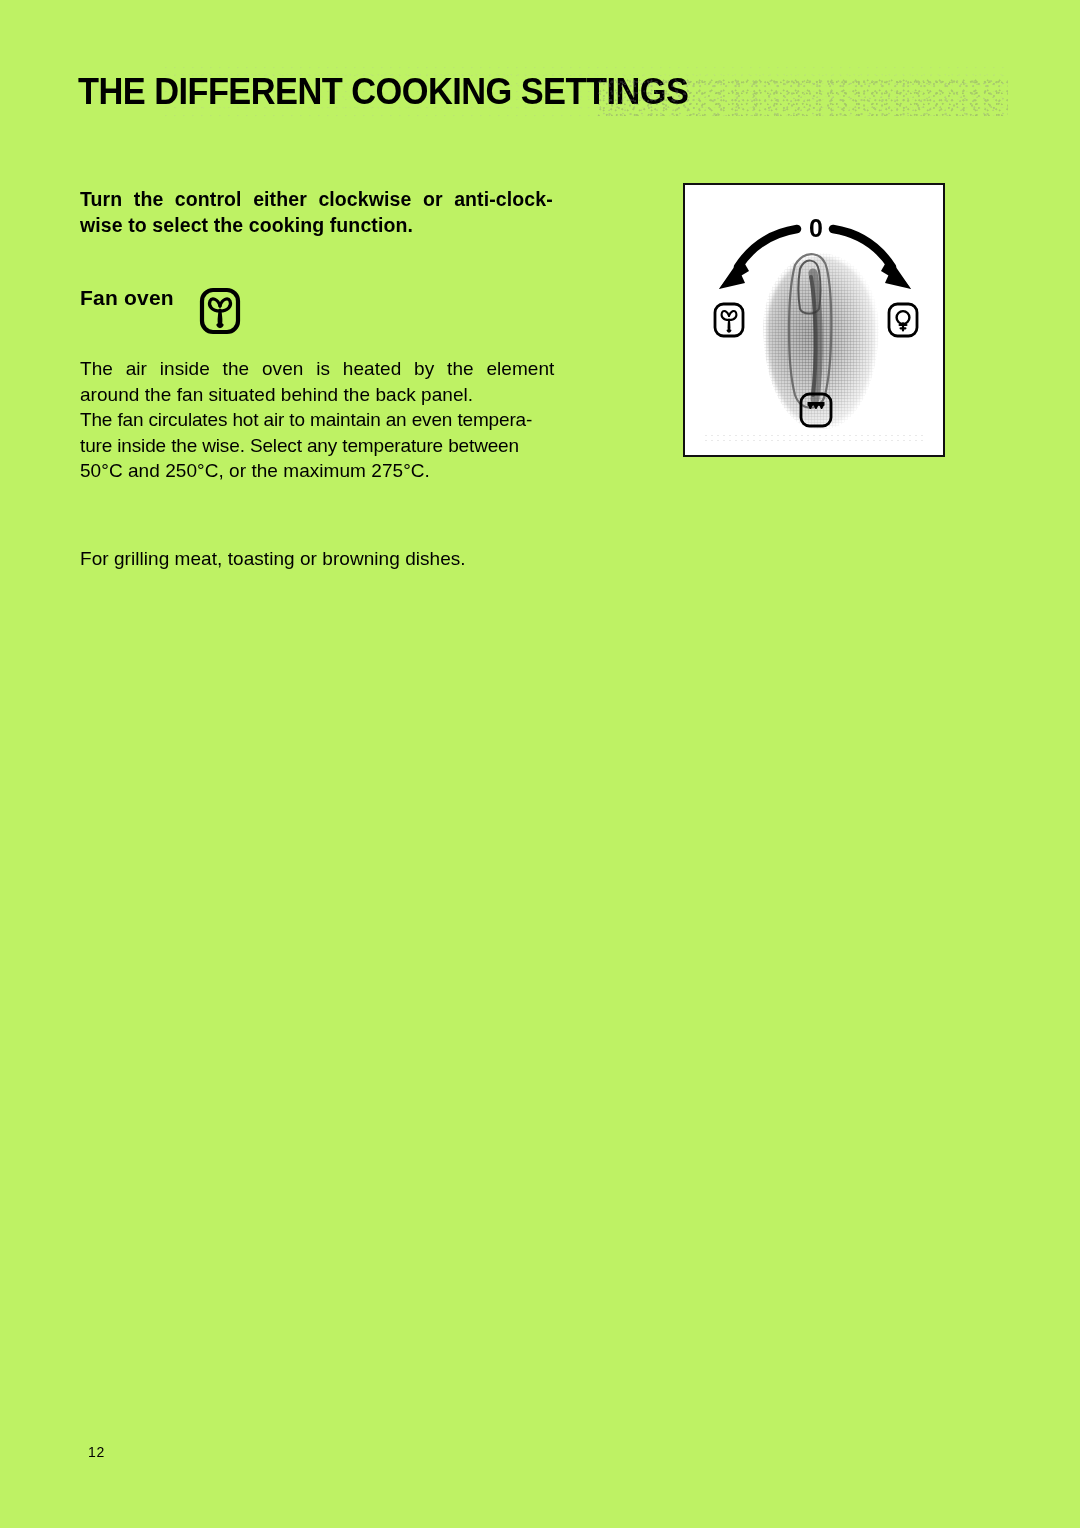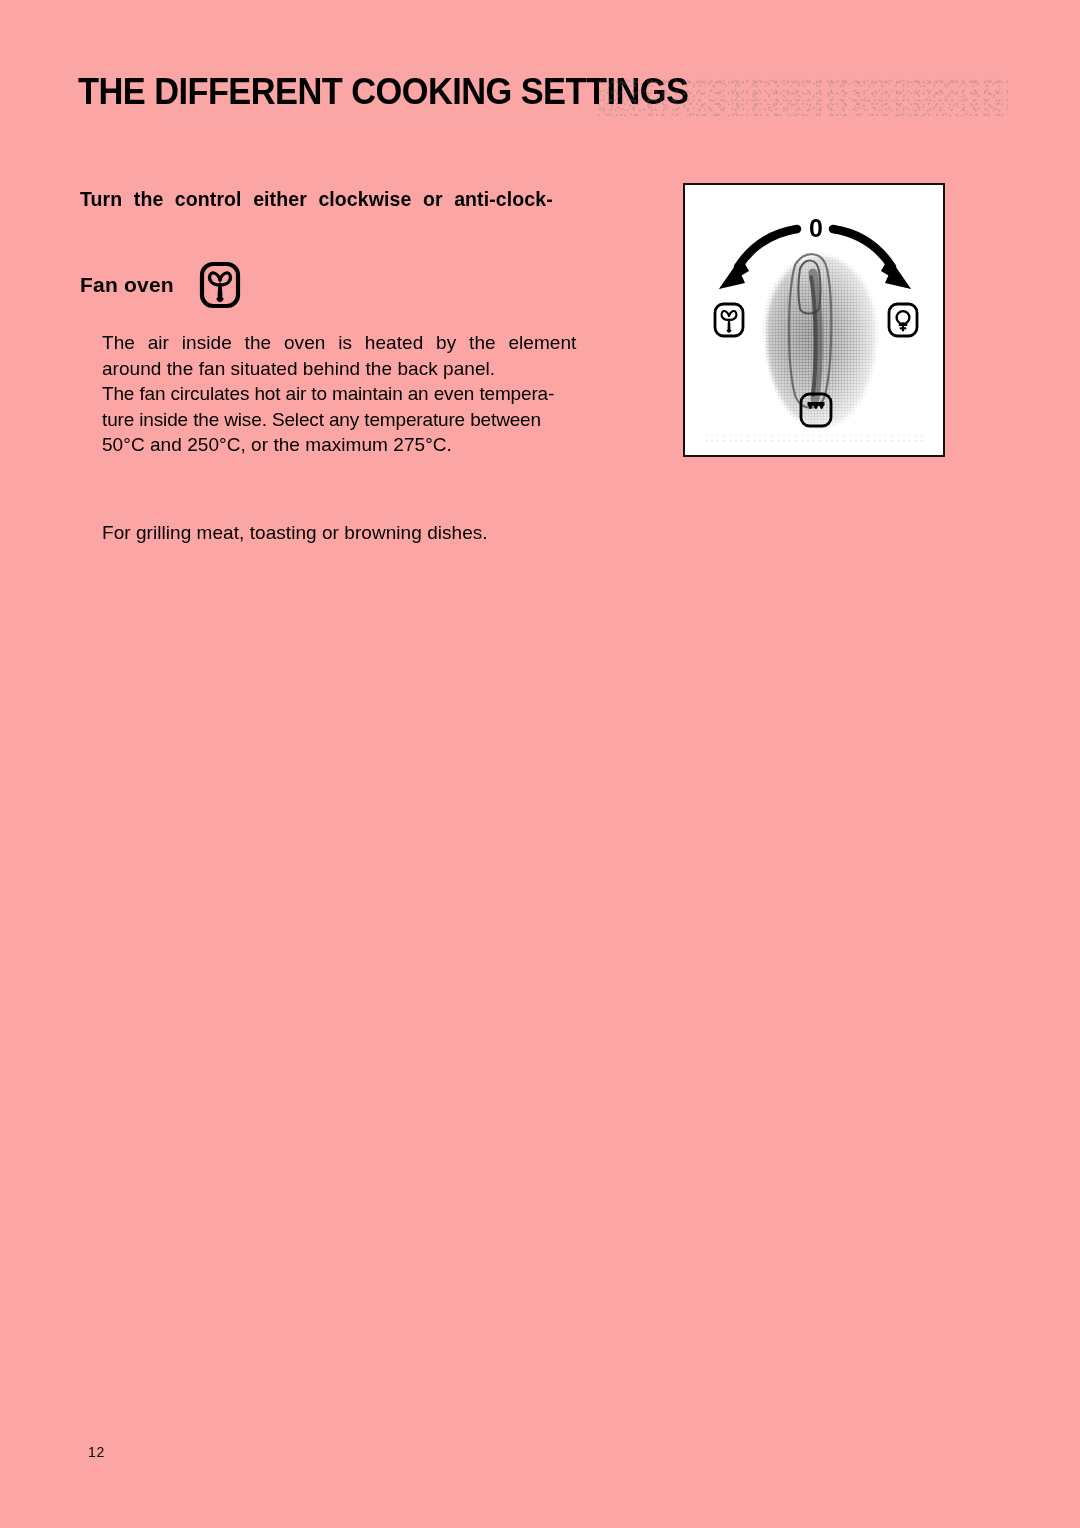--- a/index.html
+++ b/index.html
@@ -13,21 +13,21 @@
     height: 1528px;
     position: relative;
     font-family: "Liberation Sans", sans-serif;
     color: #000000;
     overflow: hidden;
   }
 
   .page {
     position: absolute;
     inset: 0;
-    background: #fca5a5;
+    background: #bef264;
   }
 
   
   .header {
     position: absolute;
     left: 78px;
     top: 72px;
     width: 930px;
     height: 46px;
   }
@@ -102,34 +102,34 @@
   }
   .intro .l1 {
     display: block;
     white-space: nowrap;
     word-spacing: 6.0px;
   }
   .intro .l2 { display: block; }
 
   .setting-head {
     display: flex;
-    align-items: center;
+    align-items: flex-start;
     gap: 24px;
   }
   .setting-name {
     font-size: 21px;
     font-weight: bold;
     letter-spacing: 0.2px;
   }
   .body-text {
     font-size: 19px;
     line-height: 25.5px;
     letter-spacing: 0.05px;
   }
-  .body-text .ln { display: block; white-space: nowrap; margin-left: 22px; }
+  .body-text .ln { display: block; white-space: nowrap; }
   .body-text .just { word-spacing: 7.5px; }
   .body-text .tight { letter-spacing: -0.15px; }
 
   .gap-fan-head  { height: 48px; }
   .gap-fan-body  { height: 20px; }
   .gap-grill     { height: 44px; }
   .gap-grill-body{ height: 18px; }
 
   
   .sym { display: block; }
@@ -212,20 +212,21 @@
   <div class="header">
     <div class="header-noise2"></div>
     <div class="header-title">THE DIFFERENT COOKING SETTINGS</div>
     <div class="header-noise"></div>
   </div>
 
   <div class="col-left">
 
     <div class="intro">
       <span class="l1">Turn the control either clockwise or anti-clock-</span>
+      <span class="l2">wise to select the cooking function.</span>
     </div>
 
     <div class="gap-fan-head"></div>
 
     <div class="setting-head">
       <span class="setting-name">Fan oven</span>
       <span>
         <svg class="sym" width="44" height="50" viewBox="0 0 44 50" aria-hidden="true">
           <rect x="4" y="4" width="36" height="42" rx="11" ry="11" fill="none" stroke="#000" stroke-width="4.2"></rect>
           <g fill="none" stroke="#000" stroke-width="3.2" stroke-linecap="round">

